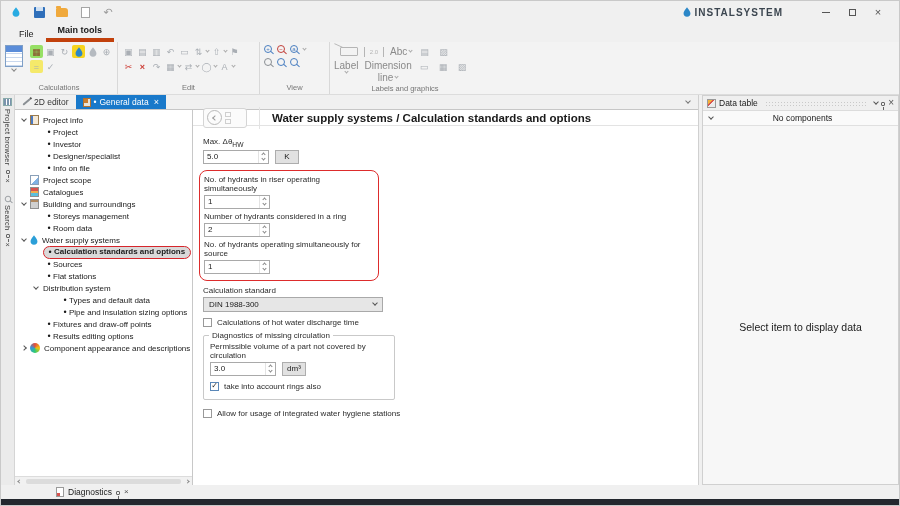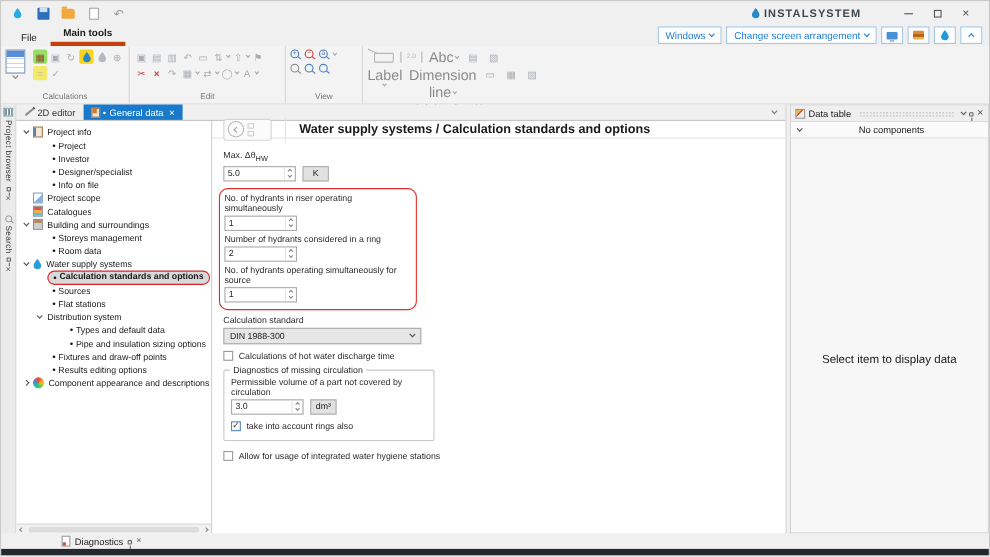--- a/index.html
+++ b/index.html
@@ -59,21 +59,21 @@
   .calc { width:18px; height:22px; border:1px solid #7f9fc6; background:
       linear-gradient(#5b8dd9 0 6px, transparent 6px),
       repeating-linear-gradient(#fff 0 3px, #c9d8ee 3px 4px); }
   .mag { position:relative; width:8px; height:8px; border:1px solid #4a7fc1; border-radius:50%; font-size:6px; line-height:7px; text-align:center; color:#4a7fc1; flex:none; }
   .mag::after { content:""; position:absolute; width:4px; height:1px; background:#4a7fc1; right:-3px; bottom:-1px; transform:rotate(40deg); }
   .mag.red { border-color:#c2413b; color:#c2413b; } .mag.red::after { background:#c2413b; }
   .mag.gray { border-color:#8a8f94; color:#8a8f94; } .mag.gray::after { background:#8a8f94; }
   .dimicon { width:20px; height:10px; border-left:1px solid #b5b5b5; border-right:1px solid #b5b5b5; display:flex; align-items:center; justify-content:center; color:#b5b5b5; font-size:6px; }
   .labelicon { width:18px; height:9px; border:1px solid #b5b5b5; border-radius:1px; position:relative; margin-left:6px; }
   .labelicon::before { content:""; position:absolute; left:-7px; top:-3px; width:9px; height:1px; background:#b5b5b5; transform:rotate(25deg); }
-  .rtext { font-size:13px; color:#8a8a8a; display:flex; flex-direction:column; align-items:center; line-height:1.15; }
+  .rtext { font-size:10px; color:#8a8a8a; display:flex; flex-direction:column; align-items:center; line-height:1.15; }
 
   
   .workspace { flex:1; display:flex; min-height:0; }
   .vstrip { width:14px; background:#ebebeb; border-right:1px solid #d5d5d5; display:flex; flex-direction:column; align-items:center; padding-top:3px; gap:2px; flex:none; }
   .vlabel { writing-mode:vertical-lr; font-size:7.5px; color:#3a3a3a; letter-spacing:.3px; }
   .pin { display:inline-block; width:4px; height:4px; border:1px solid #666; border-radius:1px; position:relative; margin:2px 0 1px; }
   .pin::after { content:""; position:absolute; top:4px; left:1px; width:1px; height:3px; background:#666; }
   .tinyx { font-size:8px; color:#555; line-height:1; }
   .grid-ic { width:9px; height:8px; background:repeating-linear-gradient(90deg,#7b93ad 0 2px,#fff 2px 3px); border:1px solid #8aa; margin-bottom:1px; }
 
@@ -130,21 +130,21 @@
   .dropdown { width:180px; height:15px; background:#e6e6e6; border:1px solid #a9a9a9; display:flex; align-items:center; font-size:8px; padding:0 5px; color:#1a1a1a; }
   .dropdown .chev { margin-left:auto; }
   .checkrow { display:flex; align-items:center; gap:5px; margin:6px 0; font-size:8px; color:#2b2b2b; }
   .cbox { width:9px; height:9px; border:1px solid #999; background:#fff; flex:none; display:flex; align-items:center; justify-content:center; font-size:8px; color:#2b2b2b; line-height:1; }
   .cbox.checked { border-color:#5a87b8; }
   .groupbox { width:192px; border:1px solid #c9c9c9; border-radius:2px; padding:6px 6px 2px; position:relative; margin-top:8px; }
   .gbtitle { position:absolute; top:-5px; left:5px; background:#fff; padding:0 3px; font-size:8px; color:#2b2b2b; }
   .groupbox .flabel { margin-top:0; }
 
   
-  .rpanel { width:181px; margin-left:3px; border:1px solid #d0d0d0; background:#f7f7f7; display:flex; flex-direction:column; flex:none; }
+  .rpanel { width:197px; margin-left:3px; border:1px solid #d0d0d0; background:#f7f7f7; display:flex; flex-direction:column; flex:none; }
   .rphead { height:15px; background:#efefef; display:flex; align-items:center; padding:0 4px; gap:3px; border-bottom:1px solid #dcdcdc; flex:none; }
   .dtic { width:9px; height:9px; border:1px solid #9a9a9a; background:linear-gradient(135deg,#f3b23a 30%, #d9534f 30% 45%, #ececec 45%); flex:none; }
   .rptitle { font-size:8.5px; color:#1a1a1a; }
   .rptex { flex:1; height:5px; margin:0 4px; background-image:radial-gradient(#c9c9c9 0.8px, transparent 0.8px); background-size:3px 3px; }
   .nocomp { height:15px; background:#fafafa; border-bottom:1px solid #e0e0e0; display:flex; align-items:center; padding:0 6px; flex:none; }
   .nocomp-label { flex:1; text-align:center; font-size:8.5px; color:#1a1a1a; }
   .rpbody { flex:1; text-align:center; padding-top:195px; font-size:10.5px; color:#1a1a1a; }
 
   
   .bottomrow { height:14px; display:flex; align-items:center; padding-left:55px; gap:4px; flex:none; background:#f0f0f0; }
@@ -196,44 +196,20 @@
       <span class="winbtn">
           <span class="maxbox"></span>
         </span>
       <span class="winbtn closex">×</span>
     </span>
   </div>
 
   <div class="menurow">
     <span class="menutab">File</span>
     <span class="menutab active">Main tools</span>
-    <span class="menuright">
-      <span class="blue-btn">
-          <span>Windows</span>
-          <i class="chev cd blue sm"></i>
-        </span>
-      <span class="blue-btn">
-          <span>Change screen arrangement</span>
-          <i class="chev cd blue sm"></i>
-        </span>
-      <span class="ibtn">
-          <span class="monitor"></span>
-        </span>
-      <span class="ibtn">
-          <span class="books"></span>
-        </span>
-      <span class="ibtn">
-          <svg class="drop" width="8" height="10" fill="#1e9ad6">
-            <use href="#drop"></use>
-          </svg>
-        </span>
-      <span class="ibtn">
-          <i class="chev cu blue sm"></i>
-        </span>
-    </span>
   </div>
 
   <div class="ribbon">
     <div class="rgroup" style="min-width:110px">
       <div class="rbody">
         <span class="calcbtn">
             <span class="calc"></span>
             <i class="chev cd sm" style="border-color:#888"></i>
           </span>
         <span class="icongrid">

